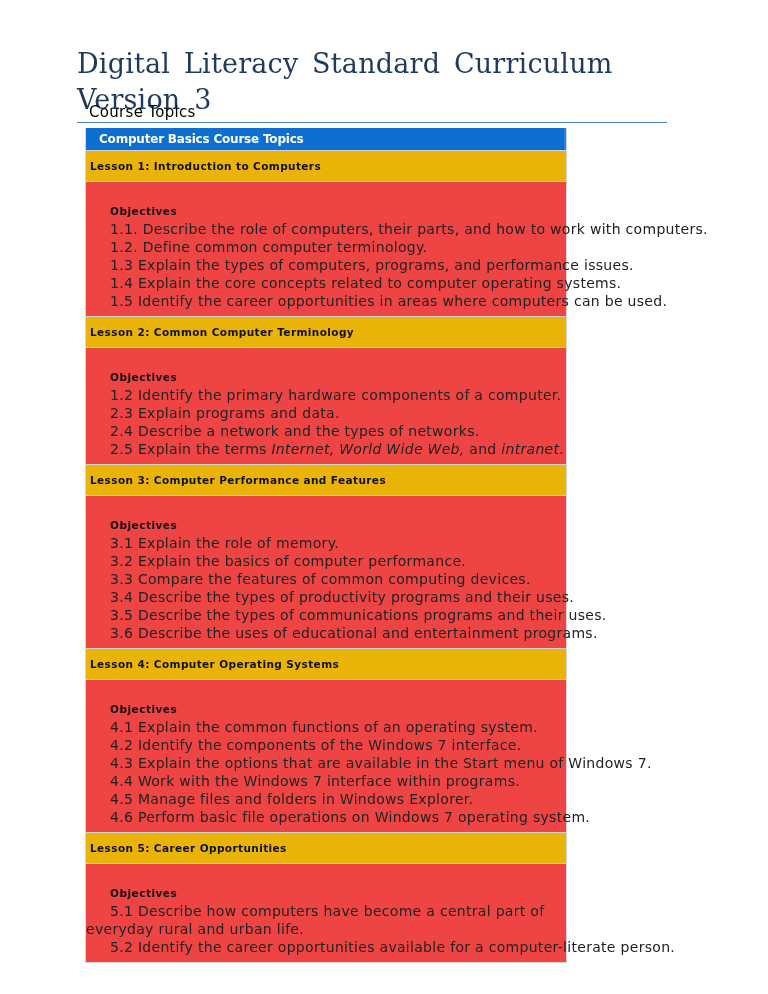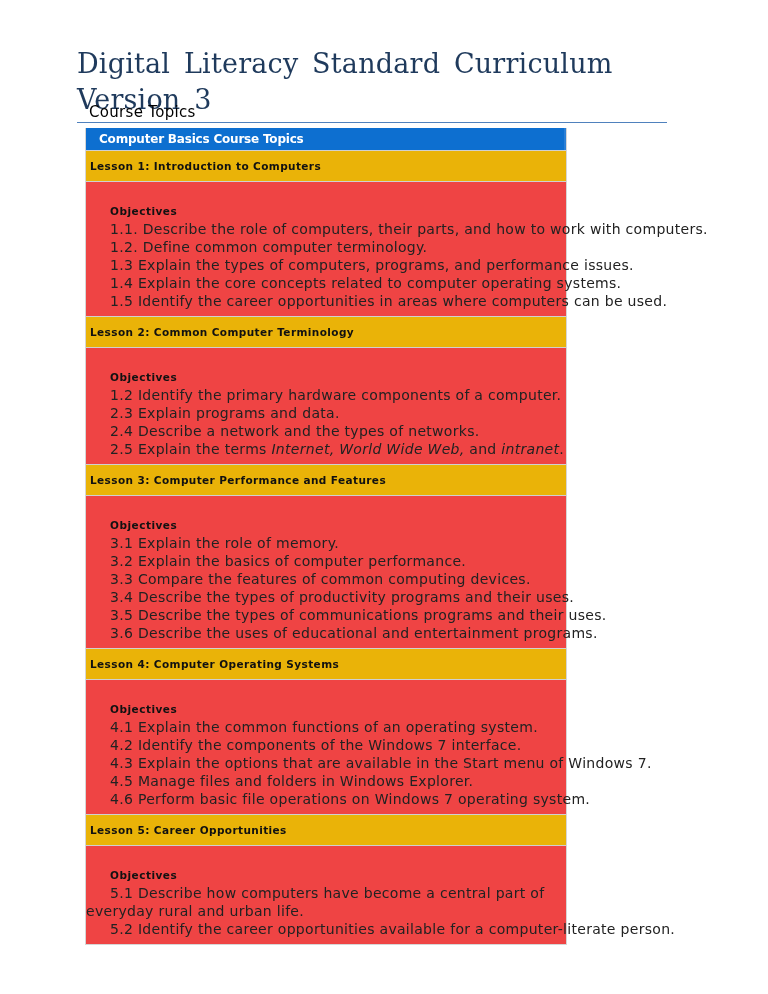--- a/index.html
+++ b/index.html
@@ -82,20 +82,21 @@
     <div class="objective-item">3.5 Describe the types of communications programs and their uses.</div>
     <div class="objective-item">3.6 Describe the uses of educational and entertainment programs.</div>
   </div>
 
   <div class="lesson-row">Lesson 4: Computer Operating Systems</div>
   <div class="objectives-block">
     <div class="objectives-label">Objectives</div>
     <div class="objective-item">4.1 Explain the common functions of an operating system.</div>
     <div class="objective-item">4.2 Identify the components of the Windows 7 interface.</div>
     <div class="objective-item">4.3 Explain the options that are available in the Start menu of Windows 7.</div>
+    <div class="objective-item">4.4 Work with the Windows 7 interface within programs.</div>
     <div class="objective-item">4.5 Manage files and folders in Windows Explorer.</div>
     <div class="objective-item">4.6 Perform basic file operations on Windows 7 operating system.</div>
   </div>
 
   <div class="lesson-row">Lesson 5: Career Opportunities</div>
   <div class="objectives-block">
     <div class="objectives-label">Objectives</div>
     <div class="objective-item wrap">5.1 Describe how computers have become a central part of everyday rural and urban life.</div>
     <div class="objective-item">5.2 Identify the career opportunities available for a computer-literate person.</div>
   </div>

